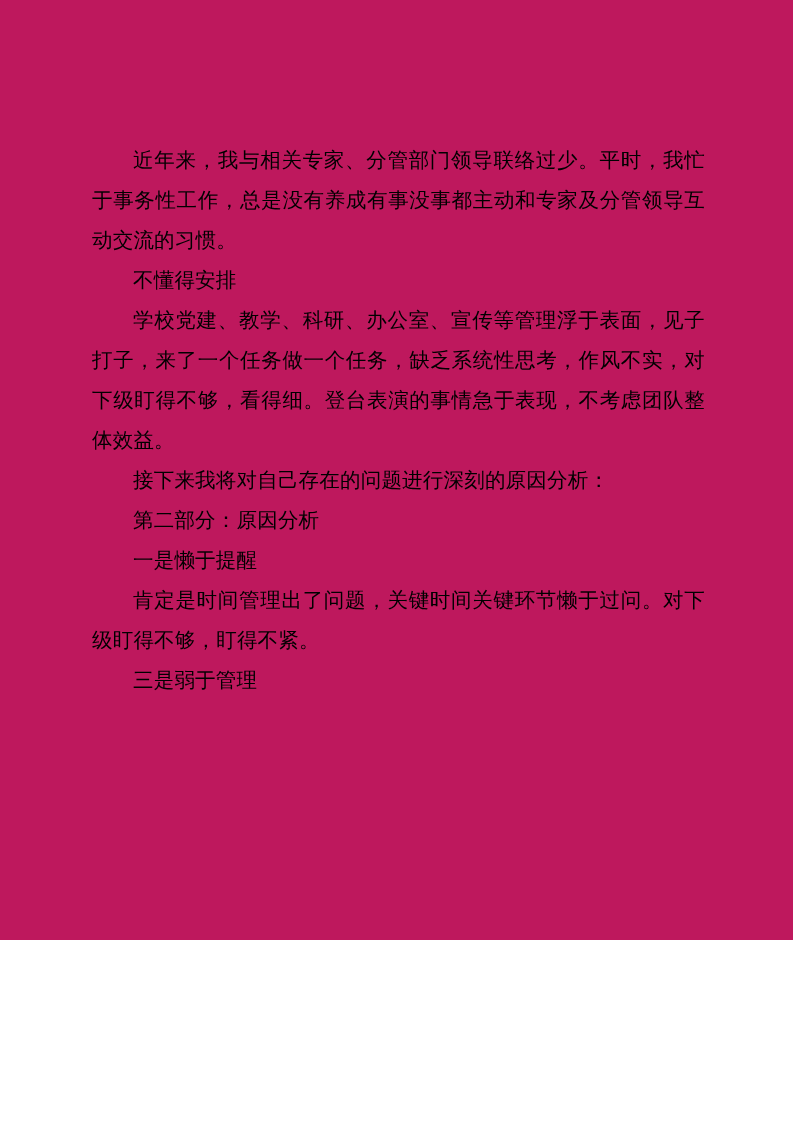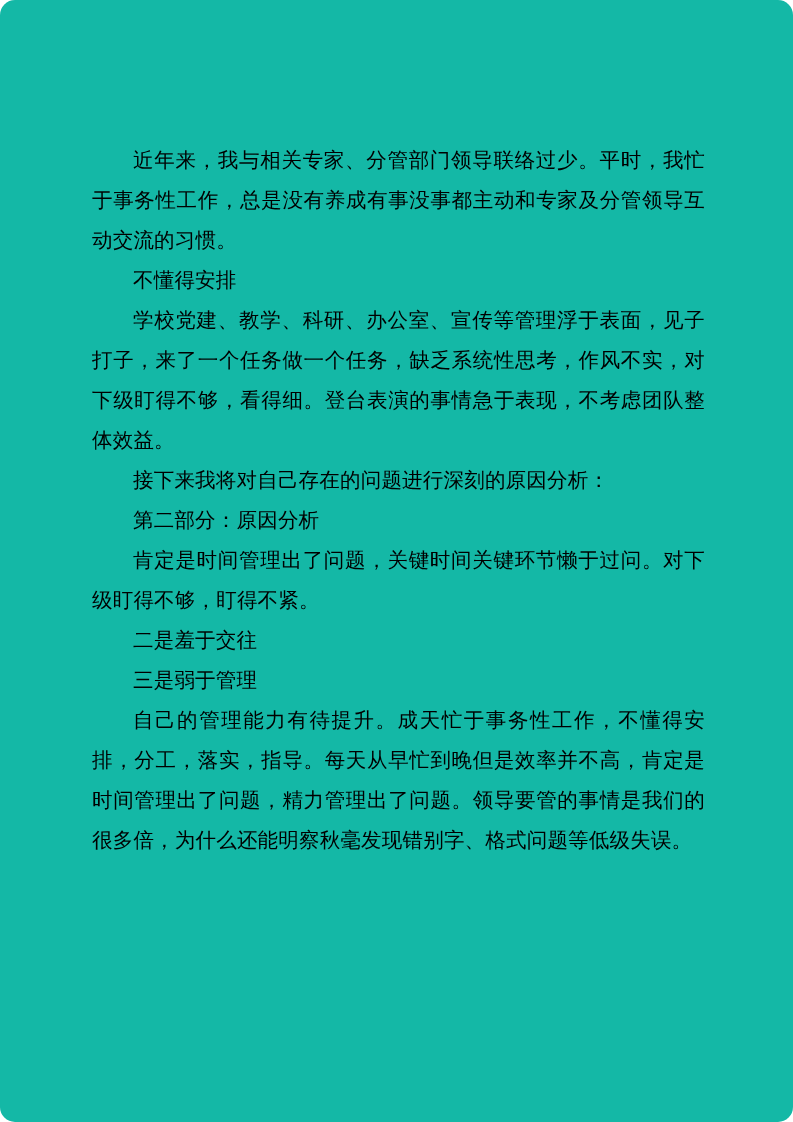--- a/index.html
+++ b/index.html
@@ -10,25 +10,24 @@
   body {
     width: 793px;
     height: 1122px;
     font-family: "Liberation Serif", "DejaVu Serif", serif;
     color: #000000;
     overflow: hidden;
   }
   .page {
     position: relative;
     width: 793px;
-    height: 1122px;
+    height: 940px;
     box-sizing: border-box;
     padding: 140px 88px 60px 92px;
-    background: #14b8a6;
-    border-radius: 15px;
+    background: #be185d;
   }
   .doc-body {
     font-size: 20.5px;
     line-height: 40px;
     text-align: justify;
     text-justify: inter-ideograph;
     letter-spacing: 0.2px;
   }
   p {
     margin: 0;
@@ -54,24 +53,23 @@
     <p class="para">近年来，我与相关专家、分管部门领导联络过少。平时，我忙于事务性工作，总是没有养成有事没事都主动和专家及分管领导互动交流的习惯。</p>
 
     <p class="subheading">不懂得安排</p>
 
     <p class="para">学校党建、教学、科研、办公室、宣传等管理浮于表面，见子打子，来了一个任务做一个任务，缺乏系统性思考，作风不实，对下级盯得不够，看得细。登台表演的事情急于表现，不考虑团队整体效益。</p>
 
     <p class="para">接下来我将对自己存在的问题进行深刻的原因分析：</p>
 
     <p class="heading">第二部分：原因分析</p>
 
+    <p class="subheading">一是懒于提醒</p>
 
     <p class="para">肯定是时间管理出了问题，关键时间关键环节懒于过问。对下级盯得不够，盯得不紧。</p>
 
-    <p class="subheading">二是羞于交往</p>
 
 
     <p class="subheading">三是弱于管理</p>
 
-    <p class="para">自己的管理能力有待提升。成天忙于事务性工作，不懂得安排，分工，落实，指导。每天从早忙到晚但是效率并不高，肯定是时间管理出了问题，精力管理出了问题。领导要管的事情是我们的很多倍，为什么还能明察秋毫发现错别字、格式问题等低级失误。</p>
 
   </div>
 </div>
 
 </body></html>

